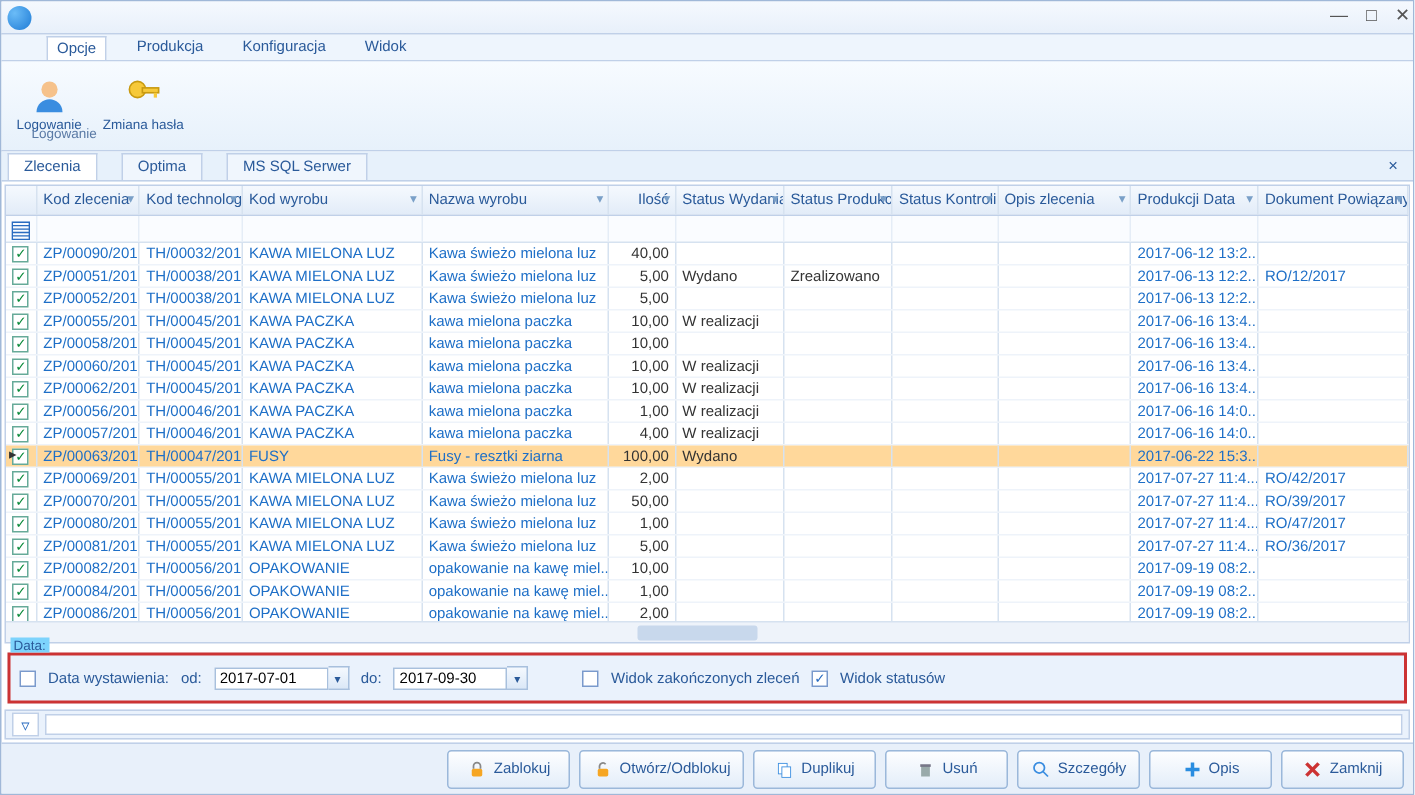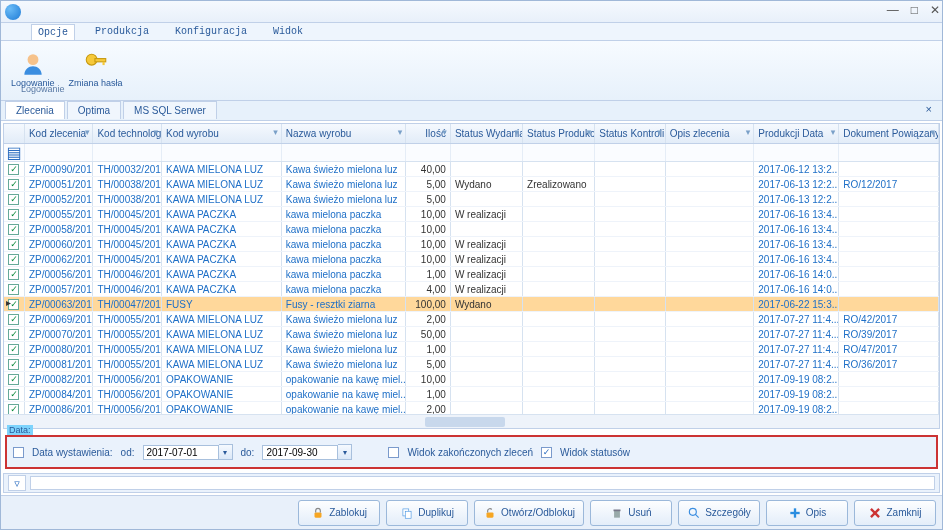--- a/index.html
+++ b/index.html
@@ -3,27 +3,27 @@
 <meta charset="utf-8">
 <style>
 * { box-sizing: border-box; margin: 0; padding: 0; font-family: Tahoma, Arial, sans-serif; }
 html, body { width: 943px; height: 530px; overflow: hidden; background: #fff; }
 .window { width: 943px; height: 530px; display: flex; flex-direction: column; border: 1px solid #a0b8d8; }
 .titlebar { height: 22px; background: linear-gradient(#f5f9fe,#e8f0fa); display: flex; align-items: center; justify-content: center; position: relative; font-size: 10px; color: #333; border-bottom: 1px solid #c0d0e8; }
 .titlebar .wincontrols { position: absolute; right: 2px; top: 2px; display: flex; gap: 12px; font-size: 12px; }
 .titlebar .wincontrols span { cursor: pointer; color: #555; }
 .titlebar .appicon { position: absolute; left: 4px; top: 3px; width: 16px; height: 16px; border-radius: 50%; background: radial-gradient(circle at 30% 30%, #6bbcf7, #1e7bd6); }
 .menubar { height: 18px; background: #eef5fd; display: flex; align-items: center; padding: 0 30px; font-size: 10px; color: #2a5a9a; gap: 14px; border-bottom: 1px solid #c0d0e8; }
-.menubar span { cursor: pointer; padding: 2px 6px; font-family: Liberation Mono, monospace; }
+.menubar span { cursor: pointer; padding: 2px 6px; }
 .menubar span.active { background: #fff; border: 1px solid #c0d0e8; border-bottom: none; }
 .ribbon { height: 60px; background: linear-gradient(#f7fbff,#e7f1fb); border-bottom: 1px solid #c0d0e8; display: flex; align-items: center; padding: 2px 6px; }
 .ribbon-group { display: flex; gap: 6px; }
 .ribbon-btn { display: flex; flex-direction: column; align-items: center; font-size: 9px; color: #2a5a9a; cursor: pointer; padding: 2px 4px; }
 .ribbon-btn .ricon { width: 28px; height: 28px; display: flex; align-items: center; justify-content: center; }
-.tabbar { height: 20px; background: #e7f1fb; display: flex; align-items: flex-start; padding: 0 4px; font-size: 10px; color: #2a5a9a; gap: 2px; border-bottom: 1px solid #c0d0e8; }
+.tabbar { height: 20px; background: #e7f1fb; display: flex; align-items: center; padding: 0 4px; font-size: 10px; color: #2a5a9a; gap: 16px; border-bottom: 1px solid #c0d0e8; }
 .tabbar .tab { padding: 3px 10px; background: #f0f6fd; border: 1px solid #c0d0e8; border-bottom: none; cursor: pointer; }
 .tabbar .tab.active { background: #fff; }
 .tabbar .tab-close { margin-left: auto; padding: 2px 6px; font-size: 11px; cursor: pointer; }
 .gridwrap { flex: 1; overflow: hidden; display: flex; flex-direction: column; border: 1px solid #c0d0e8; margin: 2px; background: #fff; justify-content: flex-end; }
 .grid-header { display: flex; background: linear-gradient(#f5f9fe,#e2ecf8); font-size: 10px; color: #2a5a9a; border-bottom: 1px solid #c0d0e8; height: 20px; }
 .col, .cell { padding: 2px 4px; border-right: 1px solid #d6e2f0; overflow: hidden; white-space: nowrap; text-overflow: ellipsis; display: flex; align-items: center; }
 .col { position: relative; cursor: pointer; }
 .col .filter { position: absolute; right: 3px; top: 3px; font-size: 9px; color: #7aa0c8; }
 .grid-body { flex: 1; overflow-y: auto; font-size: 10px; color: #333; }
 .row { display: flex; height: 15px; border-bottom: 1px solid #eef3fa; }
@@ -859,31 +859,31 @@
   <div class="footer">
     <div class="fbtn">
         <span class="glyph"><svg viewBox="0 0 24 24">
             <rect x="6" y="11" width="12" height="9" rx="2" fill="#f6a623"></rect>
             <path d="M8 11V8a4 4 0 018 0v3" fill="none" stroke="#888" stroke-width="2"></path>
           </svg></span>
         <span>Zablokuj</span>
       </div>
     <div class="fbtn">
         <span class="glyph"><svg viewBox="0 0 24 24">
+            <rect x="6" y="11" width="12" height="9" rx="2" fill="#f6a623"></rect>
+            <path d="M8 11V8a4 4 0 017-2" fill="none" stroke="#888" stroke-width="2"></path>
+          </svg></span>
+        <span>Otwórz/Odblokuj</span>
+      </div>
+    <div class="fbtn">
+        <span class="glyph"><svg viewBox="0 0 24 24">
             <rect x="5" y="5" width="10" height="12" fill="#fff" stroke="#3a8de0"></rect>
             <rect x="9" y="9" width="10" height="12" fill="#fff" stroke="#3a8de0"></rect>
           </svg></span>
         <span>Duplikuj</span>
-      </div>
-    <div class="fbtn">
-        <span class="glyph"><svg viewBox="0 0 24 24">
-            <rect x="6" y="11" width="12" height="9" rx="2" fill="#f6a623"></rect>
-            <path d="M8 11V8a4 4 0 017-2" fill="none" stroke="#888" stroke-width="2"></path>
-          </svg></span>
-        <span>Otwórz/Odblokuj</span>
       </div>
     <div class="fbtn">
         <span class="glyph"><svg viewBox="0 0 24 24">
             <rect x="7" y="8" width="10" height="12" fill="#9aa"></rect>
             <rect x="6" y="6" width="12" height="3" fill="#778"></rect>
           </svg></span>
         <span>Usuń</span>
       </div>
     <div class="fbtn">
         <span class="glyph"><svg viewBox="0 0 24 24">

